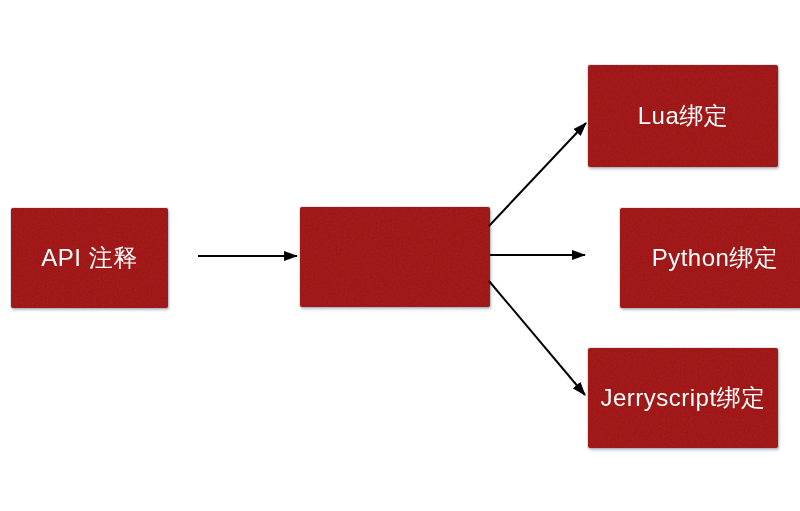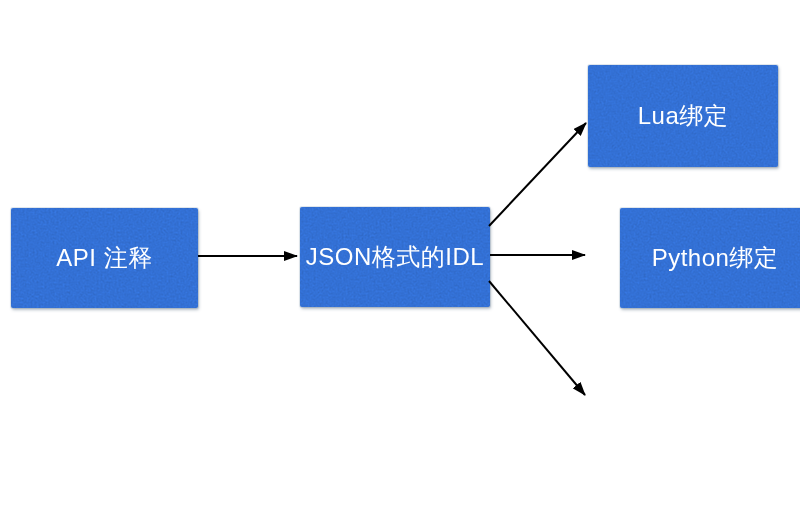--- a/index.html
+++ b/index.html
@@ -10,21 +10,21 @@
   .canvas {
     position: relative;
     width: 800px;
     height: 511px;
     background: #ffffff;
     overflow: hidden;
     font-family: "Liberation Sans", "DejaVu Sans", sans-serif;
   }
   .node {
     position: absolute;
-    background: #3b82f6;
+    background: #b91c1c;
     border-radius: 2px;
     box-shadow: 1px 2px 3px rgba(90,110,130,0.45), 0 0 0 1px rgba(175,192,205,0.35);
     display: flex;
     align-items: center;
     justify-content: center;
   }
   .node .texture {
     position: absolute;
     left: 0; top: 0;
     width: 100%; height: 100%;
@@ -33,21 +33,21 @@
   }
   .node .label {
     position: relative;
     color: #ffffff;
     font-size: 24px;
     font-weight: 300;
     letter-spacing: 0.5px;
     white-space: nowrap;
     text-align: center;
   }
-  .node-api    { left: 11px;  top: 208px; width: 187px; height: 100px; }
+  .node-api    { left: 11px;  top: 208px; width: 157px; height: 100px; }
   .node-idl    { left: 300px; top: 207px; width: 190px; height: 100px; }
   .node-lua    { left: 588px; top: 65px;  width: 190px; height: 102px; }
   .node-python { left: 588px; top: 208px; width: 190px; height: 100px; margin-left: 32px; }
   .node-jerry  { left: 588px; top: 348px; width: 190px; height: 100px; }
   .arrows {
     position: absolute;
     left: 0; top: 0;
     width: 800px; height: 511px;
     pointer-events: none;
   }
@@ -69,21 +69,20 @@
   </div>
 
   <div class="node node-idl">
     <svg class="texture" aria-hidden="true">
       <filter id="tex1" x="0" y="0" width="100%" height="100%">
         <feTurbulence type="fractalNoise" baseFrequency="0.5" numOctaves="3" seed="11"></feTurbulence>
         <feColorMatrix type="matrix" values="0 0 0 0 0  0 0 0 0 0  0 0 0 0 0  0.09 0.09 0.09 0 0"></feColorMatrix>
       </filter>
       <rect width="100%" height="100%" filter="url(#tex1)"></rect>
     </svg>
-    <span class="label">JSON格式的IDL</span>
   </div>
 
   <div class="node node-lua">
     <svg class="texture" aria-hidden="true">
       <filter id="tex2" x="0" y="0" width="100%" height="100%">
         <feTurbulence type="fractalNoise" baseFrequency="0.5" numOctaves="3" seed="19"></feTurbulence>
         <feColorMatrix type="matrix" values="0 0 0 0 0  0 0 0 0 0  0 0 0 0 0  0.09 0.09 0.09 0 0"></feColorMatrix>
       </filter>
       <rect width="100%" height="100%" filter="url(#tex2)"></rect>
     </svg>
@@ -94,20 +93,30 @@
     <svg class="texture" aria-hidden="true">
       <filter id="tex3" x="0" y="0" width="100%" height="100%">
         <feTurbulence type="fractalNoise" baseFrequency="0.5" numOctaves="3" seed="27"></feTurbulence>
         <feColorMatrix type="matrix" values="0 0 0 0 0  0 0 0 0 0  0 0 0 0 0  0.09 0.09 0.09 0 0"></feColorMatrix>
       </filter>
       <rect width="100%" height="100%" filter="url(#tex3)"></rect>
     </svg>
     <span class="label">Python绑定</span>
   </div>
 
+  <div class="node node-jerry">
+    <svg class="texture" aria-hidden="true">
+      <filter id="tex4" x="0" y="0" width="100%" height="100%">
+        <feTurbulence type="fractalNoise" baseFrequency="0.5" numOctaves="3" seed="35"></feTurbulence>
+        <feColorMatrix type="matrix" values="0 0 0 0 0  0 0 0 0 0  0 0 0 0 0  0.09 0.09 0.09 0 0"></feColorMatrix>
+      </filter>
+      <rect width="100%" height="100%" filter="url(#tex4)"></rect>
+    </svg>
+    <span class="label">Jerryscript绑定</span>
+  </div>
 
   <svg class="arrows" viewBox="0 0 800 511" aria-hidden="true">
     <defs>
       <marker id="ah" markerUnits="userSpaceOnUse" markerWidth="14" markerHeight="10" refX="13" refY="5" orient="auto">
         <path d="M0,0 L14,5 L0,10 Z" fill="#000000"></path>
       </marker>
     </defs>
     <line x1="198" y1="256" x2="297" y2="256" stroke="#000000" stroke-width="2" marker-end="url(#ah)"></line>
     <line x1="489" y1="226" x2="586" y2="123" stroke="#000000" stroke-width="2" marker-end="url(#ah)"></line>
     <line x1="490" y1="255" x2="585" y2="255" stroke="#000000" stroke-width="2" marker-end="url(#ah)"></line>

